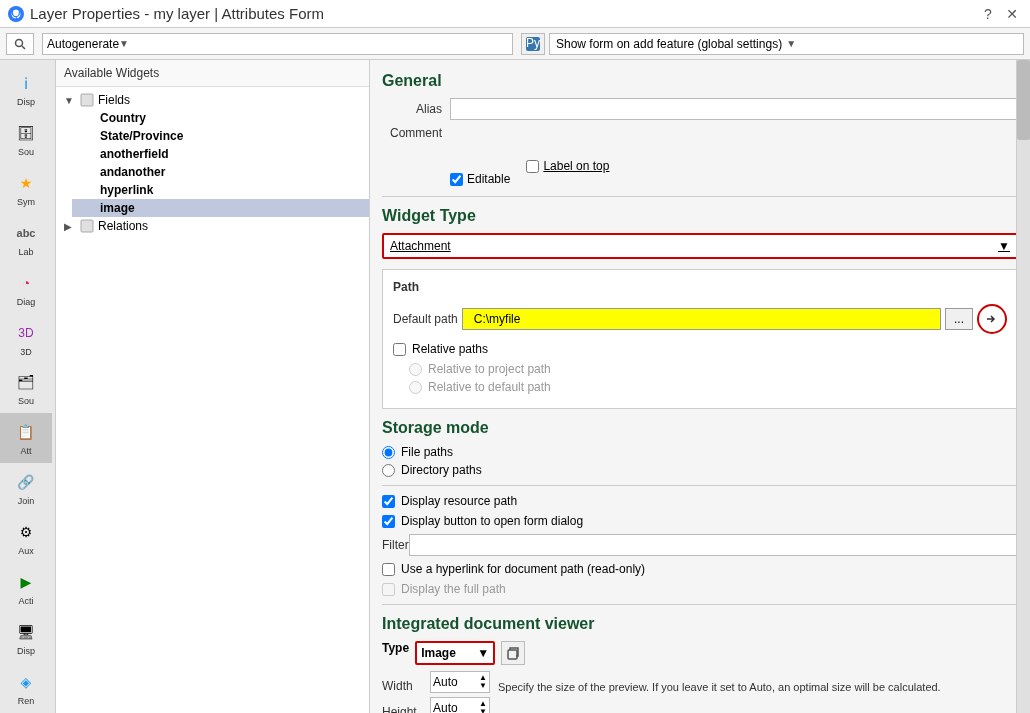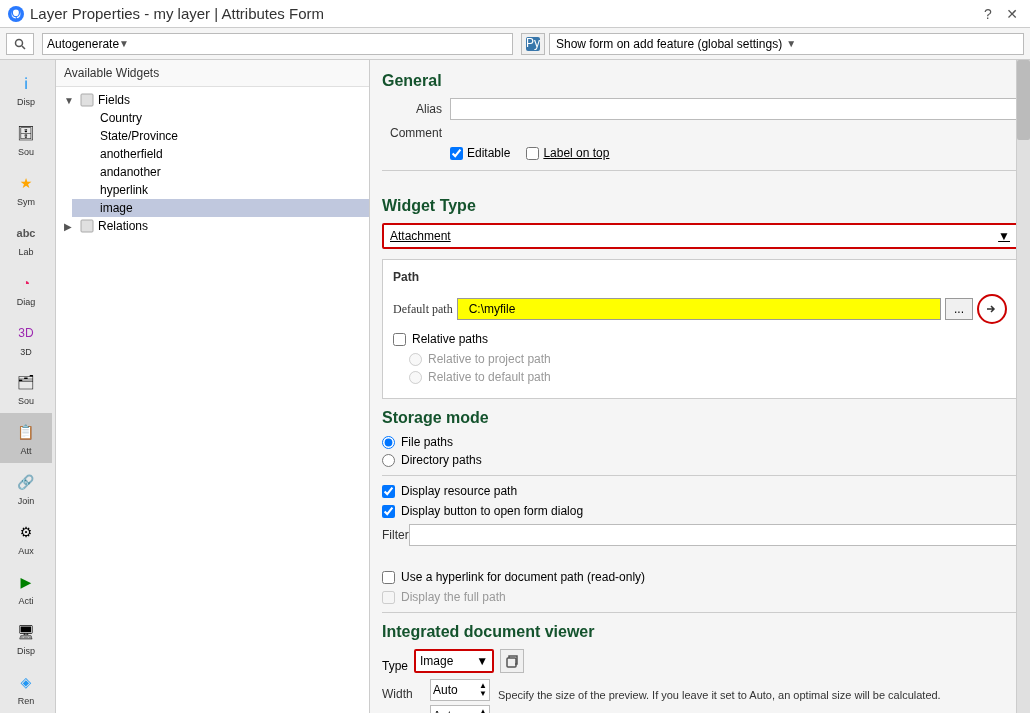--- a/index.html
+++ b/index.html
@@ -78,21 +78,21 @@
       cursor: pointer;
       display: flex;
       align-items: center;
       gap: 4px;
     }
     .tree-item.highlighted { background: #c0c8de; }
     
     .tree-expand { font-size: 10px; color: #555; width: 12px; }
     
     .tree-group { padding-left: 16px; }
-    .tree-group-item { padding-left: 28px; padding-top: 2px; padding-bottom: 2px; }
+    .tree-group-item { padding-left: 28px; padding-top: 2px; padding-bottom: 2px; font-weight: bold; }
     
     
     .side-icons {
       width: 56px;
       background: #e8e8e8;
       border-right: 1px solid #ccc;
       display: flex;
       flex-direction: column;
       padding-top: 4px;
     }
@@ -122,40 +122,40 @@
       margin-bottom: 6px;
       gap: 8px;
     }
     .form-label { width: 60px; color: #333; text-align: right; font-size: 12px; }
     .form-input {
       flex: 1; height: 22px; border: 1px solid #bbb; background: white;
       padding: 0 4px;
     }
     
     
-    .widget-type-section { margin-top: 26px; }
+    .widget-type-section { margin-top: 10px; }
     .widget-type-dropdown {
       width: 100%; height: 26px; border: 2px solid #cc0000; background: white;
       padding: 0 6px; display: flex; align-items: center; justify-content: space-between;
       cursor: pointer; border-radius: 2px; text-decoration: underline;
     }
     
     
     .path-section {
       border: 1px solid #ccc;
       background: white;
       margin-top: 10px;
       padding: 10px;
     }
     .path-title { font-weight: bold; font-size: 12px; color: #333; margin-bottom: 10px; }
     
     .default-path-row {
       display: flex; align-items: center; gap: 4px; margin-bottom: 8px;
     }
-    .default-path-label { font-size: 12px; color: #333; white-space: nowrap; font-family: Liberation Serif, serif; }
+    .default-path-label { font-size: 12px; color: #333; white-space: nowrap; }
     .default-path-input {
       flex: 1; height: 22px; border: 1px solid #999; background: #ffff00;
       padding: 0 4px; font-size: 12px;
     }
     .path-browse-btn {
       height: 22px; width: 28px; border: 1px solid #999; background: #f0f0f0;
       display: flex; align-items: center; justify-content: center; cursor: pointer; font-size: 11px;
     }
     .path-arrow-btn {
       width: 30px; height: 30px; border: 2px solid #cc0000; border-radius: 50%;
@@ -166,27 +166,27 @@
     .checkbox-row { display: flex; align-items: center; gap: 6px; margin-bottom: 6px; }
     .radio-row { display: flex; align-items: center; gap: 6px; margin-bottom: 4px; padding-left: 16px; }
     
     input[type="checkbox"] { width: 13px; height: 13px; }
     input[type="radio"] { width: 13px; height: 13px; }
     
     
     .storage-section { margin-top: 10px; }
     
     
-    .filter-row { display: flex; align-items: center; margin-bottom: 24px; }
+    .filter-row { display: flex; align-items: center; margin-bottom: 6px; }
     .filter-label { font-size: 12px; color: #333; }
     .filter-input { flex: 1; height: 22px; border: 1px solid #bbb; background: white; padding: 0 4px; }
     
     
     .doc-viewer-section { margin-top: 10px; }
-    .type-row { display: flex; align-items: flex-end; gap: 6px; margin-bottom: 6px; }
+    .type-row { display: flex; align-items: flex-start; gap: 6px; margin-bottom: 6px; font-weight: bold; }
     .type-dropdown {
       height: 24px; border: 2px solid #cc0000; background: white; padding: 0 4px;
       display: flex; align-items: center; gap: 4px; cursor: pointer; min-width: 80px;
       justify-content: space-between; border-radius: 2px;
     }
     .copy-btn {
       width: 24px; height: 24px; border: 1px solid #bbb; background: #f0f0f0;
       display: flex; align-items: center; justify-content: center; cursor: pointer;
     }
     
@@ -354,21 +354,21 @@
     <div class="general-section">
       <div class="section-title">General</div>
       <div class="form-row">
         <span class="form-label">Alias</span>
         <input type="text" class="form-input" value="" style="">
       </div>
       <div class="form-row">
         <span class="form-label">Comment</span>
       </div>
       <div class="editable-row" style="padding-left: 68px;">
-        <label style="display:flex; align-items:flex-end; gap:4px; cursor:pointer;">
+        <label style="display:flex; align-items:flex-end; gap:4px; cursor:pointer;margin-top:26px;">
           <input type="checkbox" checked="" style="">
           <span>Editable</span>
         </label>
         <label style="display:flex; align-items:center; gap:4px; cursor:pointer;text-decoration:underline;">
           <input type="checkbox" style="">
           <span>Label on top</span>
         </label>
       </div>
     </div>
 

